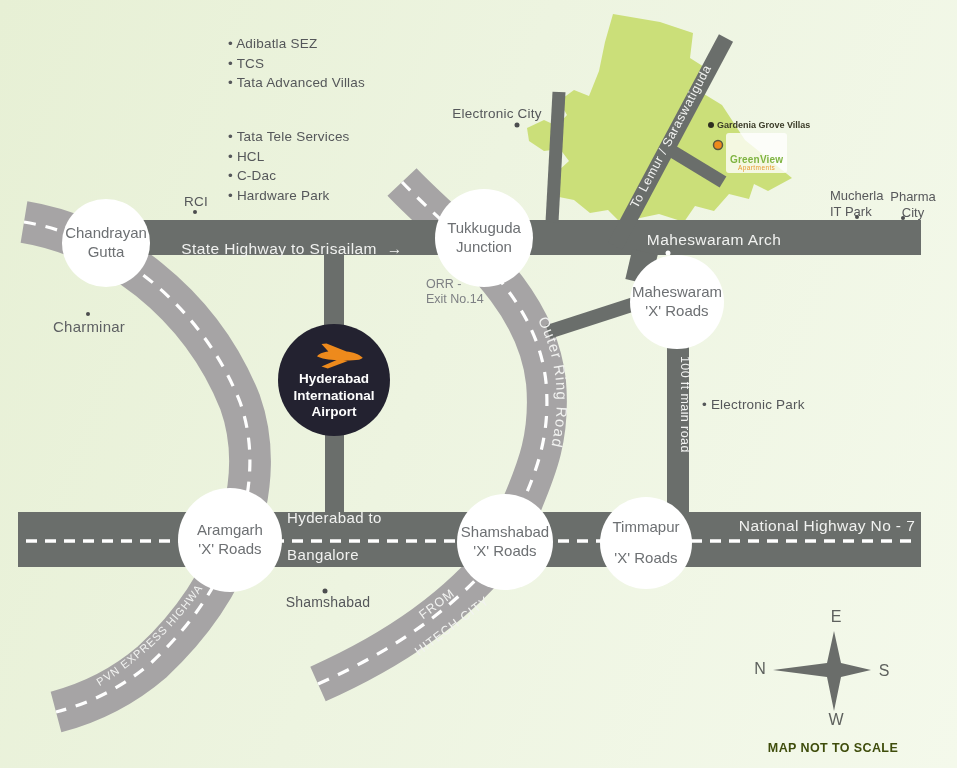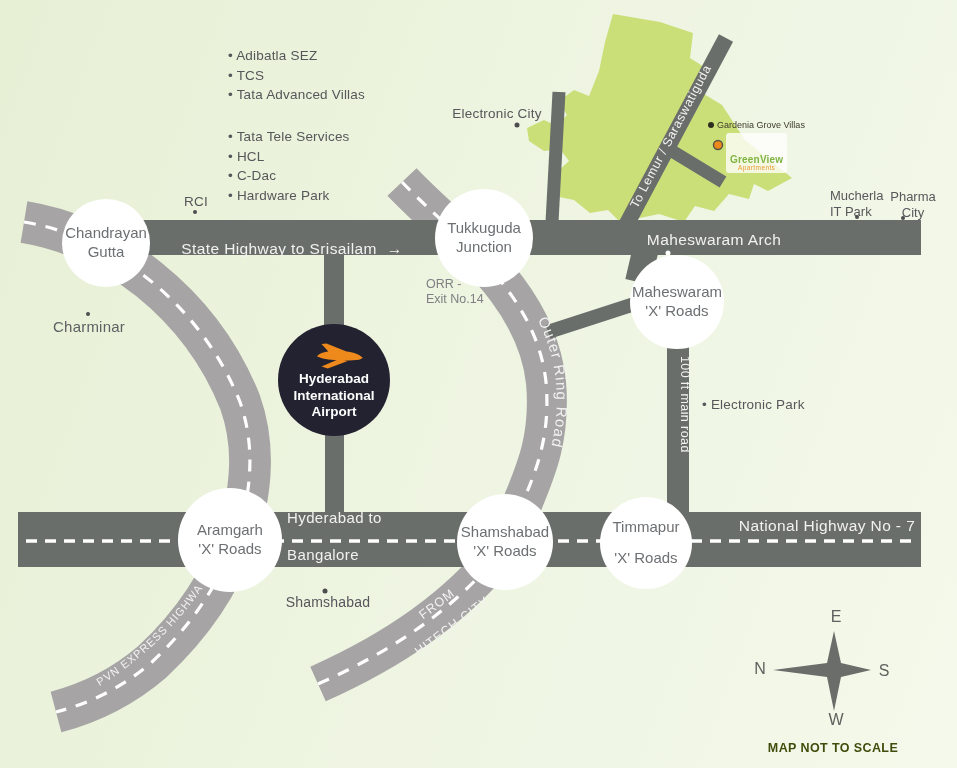--- a/index.html
+++ b/index.html
@@ -20,21 +20,21 @@
   .road-lbl .arrow{margin-left:10px;font-weight:bold;}
   .junction{
     position:absolute;background:#ffffff;border-radius:50%;
     display:flex;flex-direction:column;align-items:center;justify-content:center;
     color:#6d7073;font-size:15px;line-height:1.25;text-align:center;
     transform:translate(-50%,-50%);white-space:nowrap;
   }
   .junction.airport{background:#232230;color:#fdfdfd;font-weight:bold;font-size:13.5px;line-height:1.22;}
   .rot{position:absolute;color:#f2f3f1;font-size:12.5px;letter-spacing:1px;white-space:nowrap;}
   .orr-exit{position:absolute;color:#7e8084;font-size:12.5px;line-height:14.5px;white-space:nowrap;}
-  .gardenia{position:absolute;color:#3b3b28;font-size:9px;font-weight:normal;white-space:nowrap;transform:translateY(-50%);text-align:right;}
+  .gardenia{position:absolute;color:#3b3b28;font-size:9px;font-weight:bold;white-space:nowrap;transform:translateY(-50%);text-align:right;}
   .gv-logo{
     position:absolute;background:rgba(255,255,255,.78);border-radius:3px;
     padding:1px 4px;text-align:center;line-height:1;
   }
   .gv-logo .nm{color:#7fb441;font-size:10px;font-weight:bold;letter-spacing:.2px;margin-top:21px;}
   .gv-logo .ty{color:#e89b33;font-size:6.5px;letter-spacing:.4px;}
   .compass-letter{position:absolute;color:#5e615e;font-size:16px;transform:translate(-50%,-50%);}
   .note{position:absolute;color:#3f4d0c;font-size:12.5px;font-weight:bold;letter-spacing:.4px;transform:translate(-50%,-50%);white-space:nowrap;}
   svg text{font-family:"Liberation Sans",sans-serif;}
 </style>
@@ -92,21 +92,21 @@
     <text font-size="12.5" letter-spacing=".4" fill="#f2f3f1">
       <textPath href="#p100ftText" startOffset="13%">100 ft main road</textPath>
     </text>
     <text font-size="11" letter-spacing="1" fill="#f2f3f1">
       <textPath href="#pPvnText" startOffset="24%">PVN EXPRESS HIGHWAY</textPath>
     </text>
 
     <polygon fill="#6a6d6a" points="834,631 841,663 871,670 841,677 834,711 827,677 773,670 827,663"></polygon>
   </svg>
 
-  <div class="lbl bullets" style="left:228px;top:34px;margin-top:12px;">
+  <div class="lbl bullets" style="left:228px;top:34px;">
     <div class="bullet-item">Adibatla SEZ</div>
     <div class="bullet-item">TCS</div>
     <div class="bullet-item">Tata Advanced Villas</div>
   </div>
   <div class="lbl bullets" style="left:228px;top:127px;">
     <div class="bullet-item">Tata Tele Services</div>
     <div class="bullet-item">HCL</div>
     <div class="bullet-item">C-Dac</div>
     <div class="bullet-item">Hardware Park</div>
   </div>

